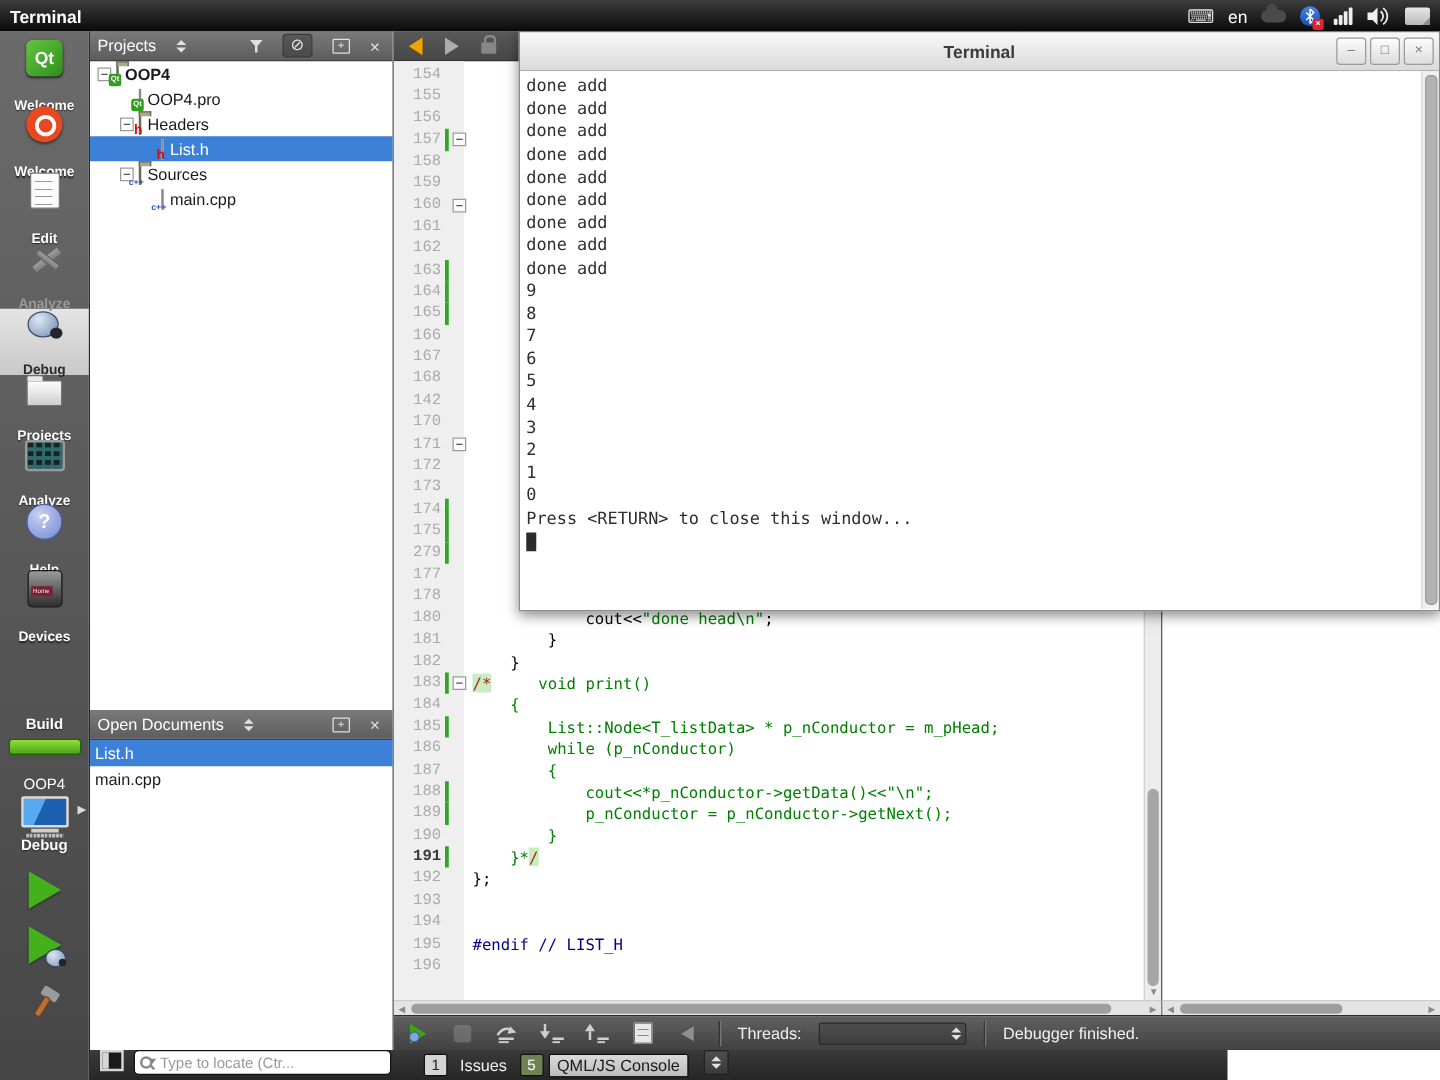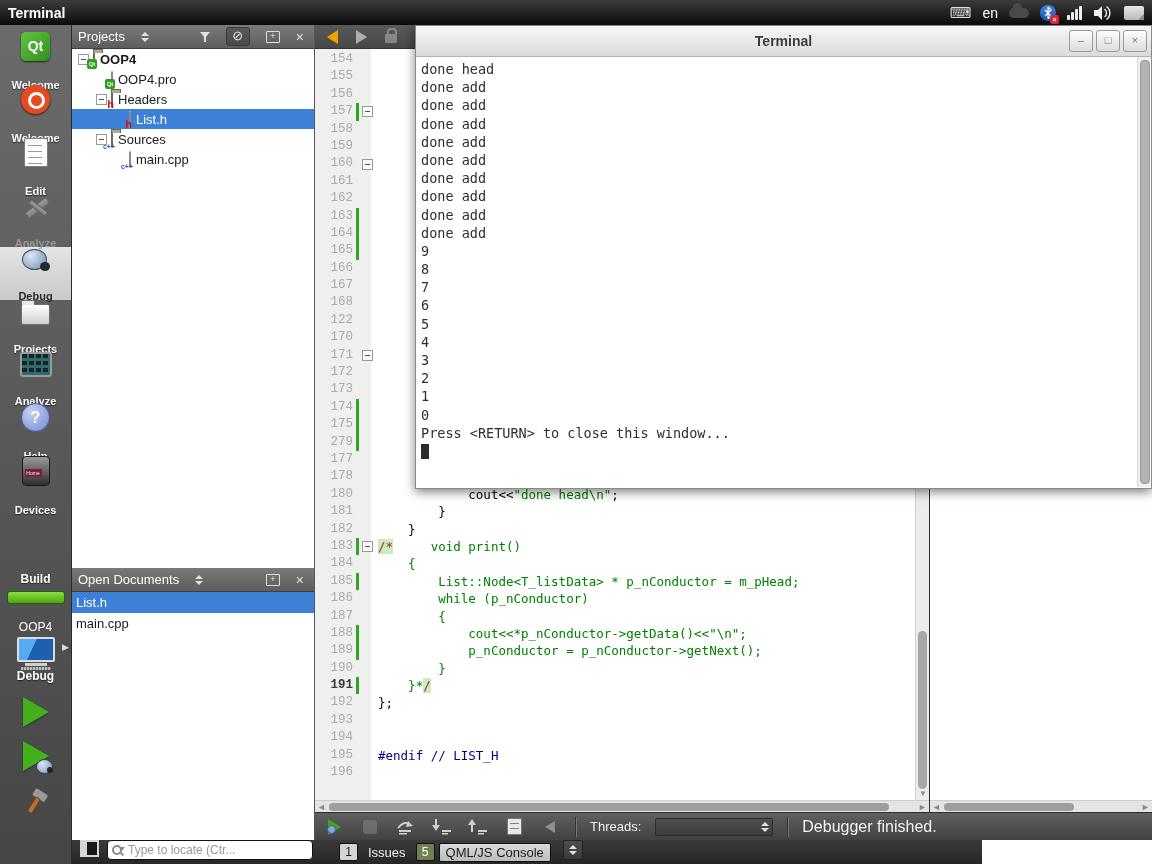--- a/index.html
+++ b/index.html
@@ -154,21 +154,21 @@
   .dbgbar{position:absolute;left:315px;top:812px;width:837px;height:28px;background:linear-gradient(#606060,#414141);
           border-top:1px solid #2d2d2d;display:flex;align-items:center;gap:14px;padding-left:8px;box-sizing:border-box;z-index:4;color:#eee;}
   .dbgic{display:flex;align-items:center;justify-content:center;width:22px;height:20px;}
   .dbg-cont{position:relative;width:0;height:0;border-left:13px solid #3fa31d;border-top:8px solid transparent;border-bottom:8px solid transparent;}
   .dbg-cont i{position:absolute;left:-14px;top:-2px;width:7px;height:7px;border-radius:50%;background:#7fa8d8;border:1px solid #3a5e8c;}
   .dbg-stop{width:14px;height:14px;border-radius:3px;background:#8a8a8a;opacity:.5;}
   .dbgsep{width:1px;height:20px;background:#333;box-shadow:1px 0 0 #777;}
   .threads-label{font-size:13px;color:#f0f0f0;}
   .threads-combo{width:118px;height:18px;background:linear-gradient(#4e4e4e,#3e3e3e);border:1px solid #2a2a2a;border-radius:2px;
                  display:flex;align-items:center;justify-content:flex-end;padding-right:3px;box-sizing:border-box;}
-  .dbg-status{font-size:16px;color:#f2f2f2;}
+  .dbg-status{font-size:13px;color:#f2f2f2;}
   .docic{width:13px;height:15px;background:#e8e8e8;border:1px solid #777;
          background-image:repeating-linear-gradient(#e8e8e8 0 2px,#888 2px 3px,#e8e8e8 3px 5px);
          background-size:9px 11px;background-position:2px 2px;background-repeat:no-repeat;}
   .backic{width:0;height:0;border-right:10px solid #9f9f9f;border-top:6px solid transparent;border-bottom:6px solid transparent;opacity:.8;}
   
   .statusbar{position:absolute;left:72px;top:840px;width:910px;height:24px;background:linear-gradient(#3a3a3a,#262626);
              display:flex;gap:8px;padding-left:8px;box-sizing:border-box;z-index:5;}
   .sbtoggle{width:15px;height:13px;border:2px solid #d6d6d6;position:relative;background:#1a1a1a;}
   .sbtoggle:after{content:"";position:absolute;left:0;top:0;bottom:0;width:5px;background:#d6d6d6;}
   .locator{width:196px;height:18px;background:#fff;border:1px solid #111;border-radius:4px;display:flex;align-items:center;
@@ -496,21 +496,21 @@
           <span class="fold"></span>
           <span class="codeln"></span>
         </div>
         <div class="eline">
           <span class="lnum">168</span>
           <span class="cbar"></span>
           <span class="fold"></span>
           <span class="codeln"></span>
         </div>
         <div class="eline">
-          <span class="lnum">122</span>
+          <span class="lnum">142</span>
           <span class="cbar"></span>
           <span class="fold"></span>
           <span class="codeln"></span>
         </div>
         <div class="eline">
           <span class="lnum">170</span>
           <span class="cbar"></span>
           <span class="fold"></span>
           <span class="codeln"></span>
         </div>
@@ -765,21 +765,20 @@
 <div class="termwin">
   <div class="termtitle">
     <span class="ttext">Terminal</span>
     <span class="winbtns">
       <span class="wbtn">–</span>
       <span class="wbtn">□</span>
       <span class="wbtn">×</span>
     </span>
   </div>
   <div class="termbody">
-      <div class="tline">done head</div>
       <div class="tline">done add</div>
       <div class="tline">done add</div>
       <div class="tline">done add</div>
       <div class="tline">done add</div>
       <div class="tline">done add</div>
       <div class="tline">done add</div>
       <div class="tline">done add</div>
       <div class="tline">done add</div>
       <div class="tline">done add</div>
       <div class="tline">9</div>

